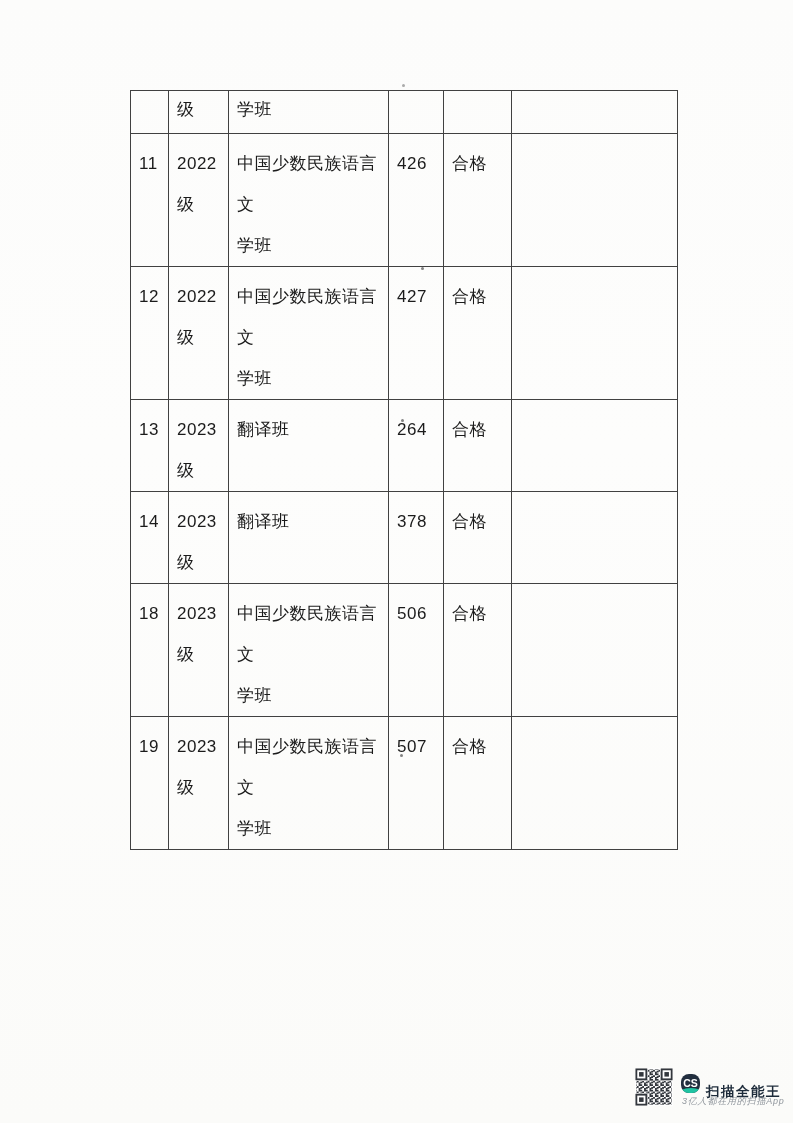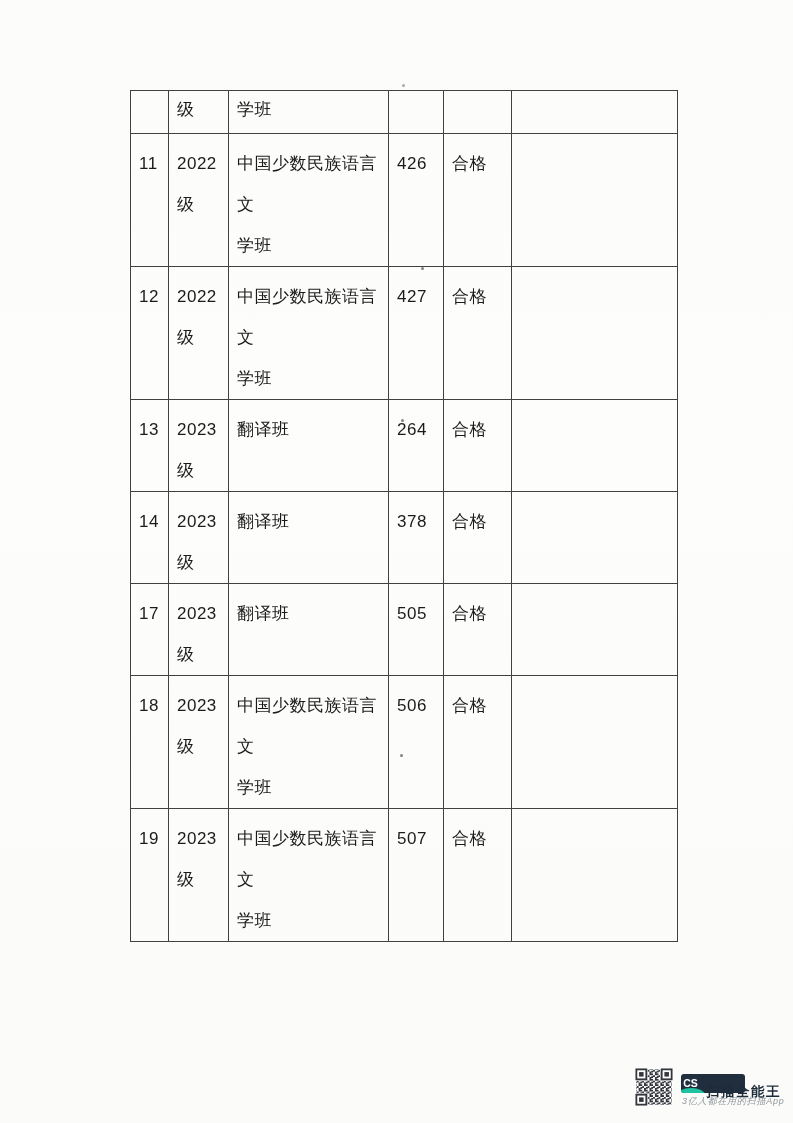--- a/index.html
+++ b/index.html
@@ -42,21 +42,21 @@
   .speck{position:absolute;background:#5a5a5a;border-radius:50%;opacity:.75;}
   .s1{left:402px;top:84px;width:3px;height:3px;opacity:.5;}
   .s2{left:421px;top:267px;width:3px;height:3px;}
   .s3{left:401px;top:419px;width:3px;height:3px;}
   .s4{left:400px;top:754px;width:3px;height:3px;}
   
   .watermark{position:absolute;left:635px;top:1068px;width:145px;height:40px;}
   .qr{position:absolute;left:0;top:0;width:38px;height:38px;}
   .cs-badge{
     position:absolute;left:46px;top:6px;width:19px;height:19px;
-    border-radius:3px;overflow:hidden;padding-left:45px;
+    border-radius:8px;overflow:hidden;
   }
   .cs-arc{
     position:absolute;left:-4px;bottom:-9px;width:28px;height:14px;
     border-radius:50%;
   }
   .cs-text{
     position:absolute;left:0;top:1px;width:19px;text-align:center;
     color:#fff;font-size:10.5px;font-weight:bold;line-height:16px;
   }
   .wm-name{
@@ -121,29 +121,20 @@
         <td class="c4">264</td>
         <td class="c5">合格</td>
         <td class="c6"></td>
       </tr>
       <tr class="r-std">
         <td class="c1">14</td>
         <td class="c2">2023
 级</td>
         <td class="c3">翻译班</td>
         <td class="c4">378</td>
-        <td class="c5">合格</td>
-        <td class="c6"></td>
-      </tr>
-      <tr class="r-std">
-        <td class="c1">17</td>
-        <td class="c2">2023
-级</td>
-        <td class="c3">翻译班</td>
-        <td class="c4">505</td>
         <td class="c5">合格</td>
         <td class="c6"></td>
       </tr>
       <tr class="r-std">
         <td class="c1">18</td>
         <td class="c2">2023
 级</td>
         <td class="c3">中国少数民族语言文
 学班</td>
         <td class="c4">506</td>

